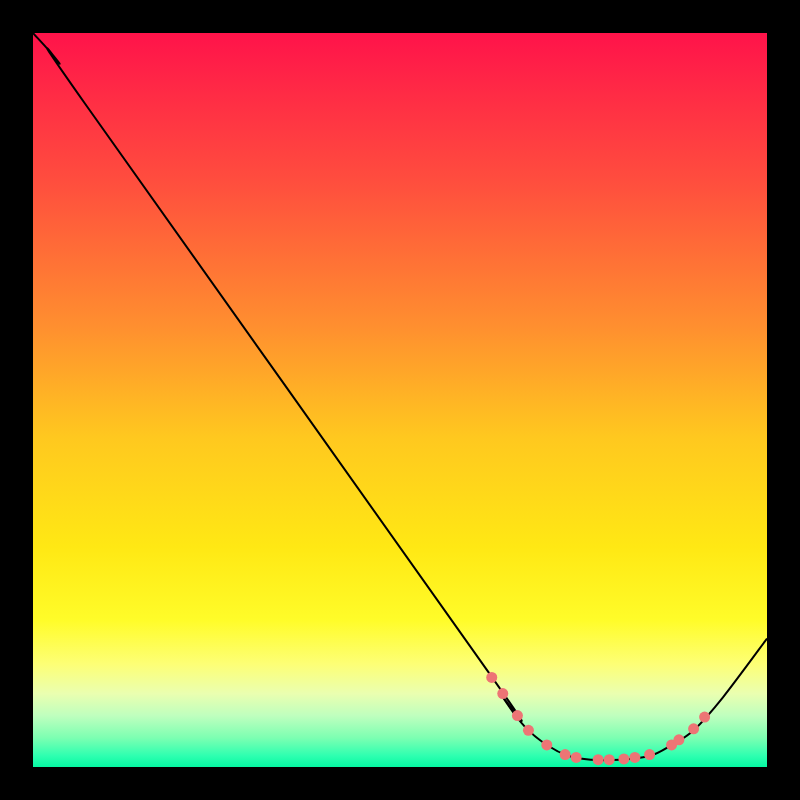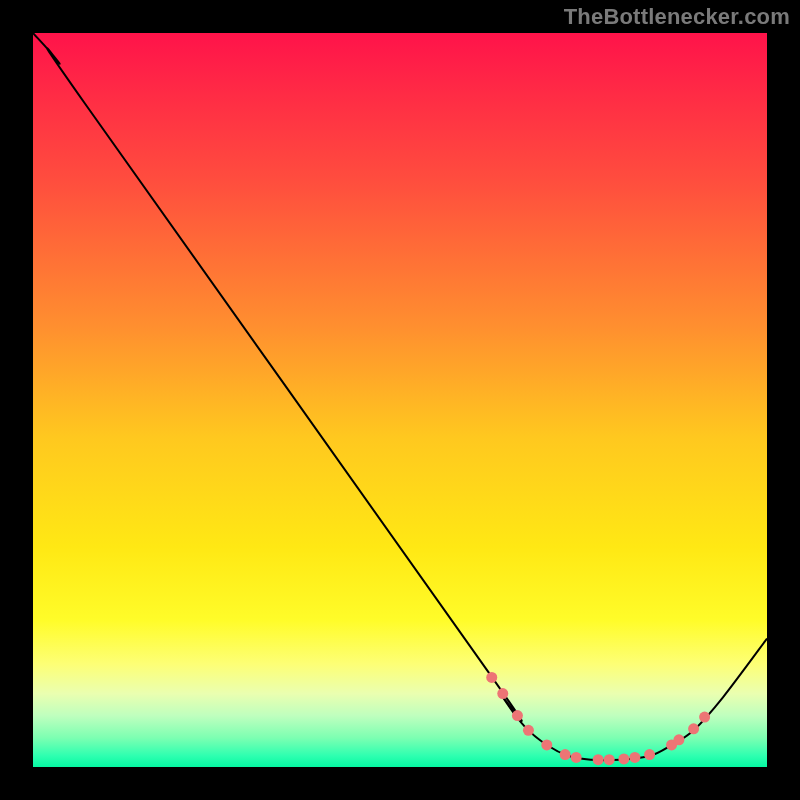--- a/index.html
+++ b/index.html
@@ -36,21 +36,20 @@
   }
   svg {
     display: block;
   }
 </style>
 </head>
 <body>
 
 <div class="frame">
 
-  <div class="attribution">TheBottlenecker.com</div>
 
   <div class="plot">
     <svg id="chart-svg" width="734" height="734" viewBox="0 0 734 734">
       <defs>
         <linearGradient id="bg-grad" x1="0" y1="0" x2="0" y2="1">
             <stop offset="0.00%" stop-color="#ff134a"></stop>
             <stop offset="20.00%" stop-color="#ff4d3e"></stop>
             <stop offset="40.00%" stop-color="#ff8f2f"></stop>
             <stop offset="55.00%" stop-color="#ffc81f"></stop>
             <stop offset="70.00%" stop-color="#ffe814"></stop>

